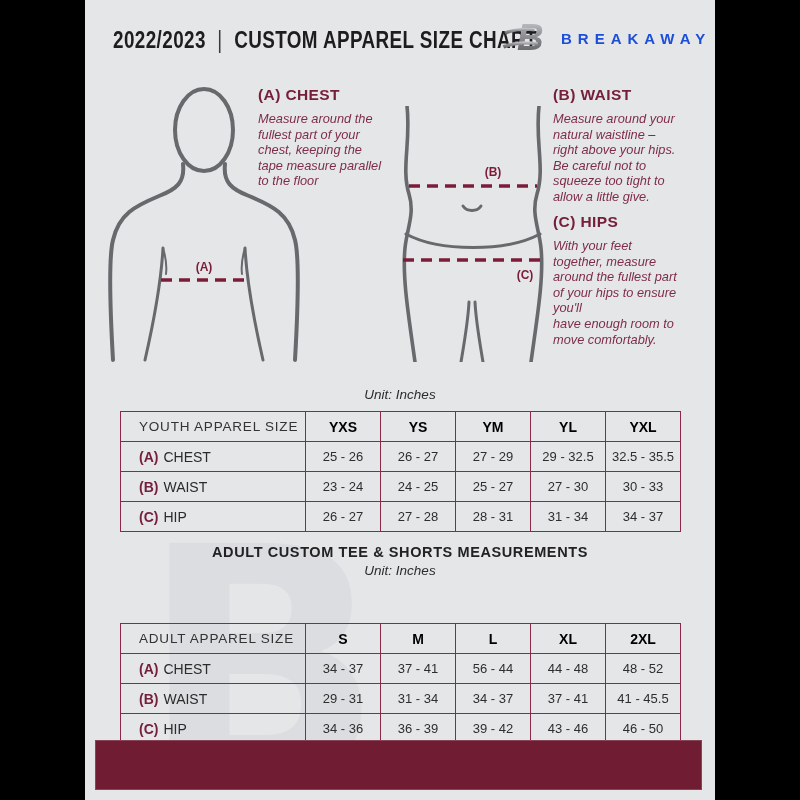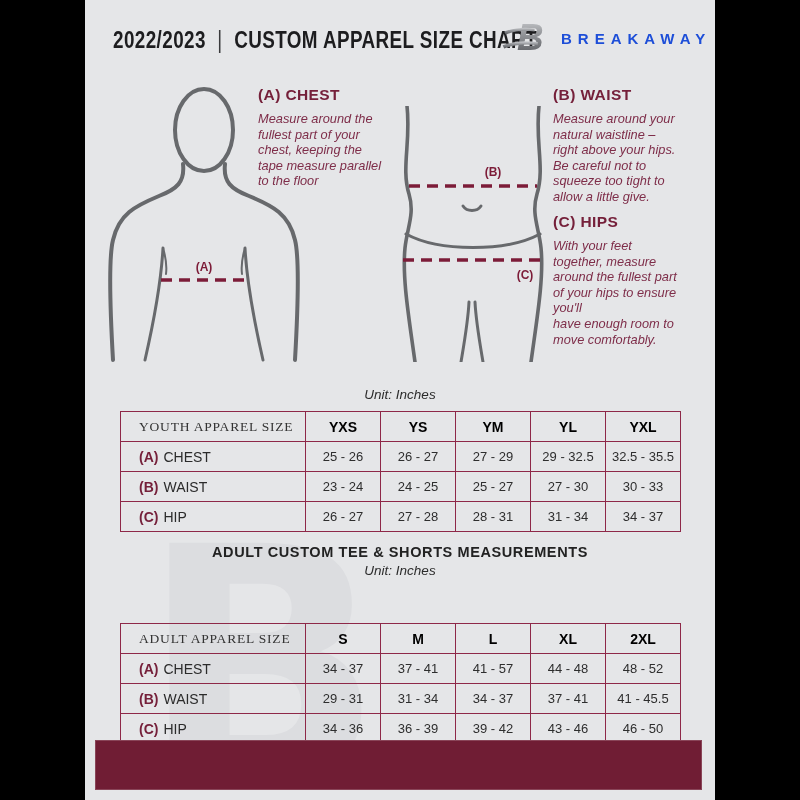--- a/index.html
+++ b/index.html
@@ -75,21 +75,21 @@
     border-collapse:collapse;table-layout:fixed;
   }
   .size-table td,.size-table th{
     border:1.6px solid var(--border);height:30px;
     font-size:13px;color:#2e2e2e;text-align:center;vertical-align:middle;
     background:transparent;
   }
   .size-table th{font-size:14px;font-weight:700;color:#000000;}
   .size-table .lbl-col{
     text-align:left;padding-left:18px;font-weight:400;
-    letter-spacing:0.8px;font-size:13.5px;color:#333;font-family:Liberation Serif, serif;
+    letter-spacing:0.8px;font-size:13.5px;color:#333;
   }
   .size-table td.row-label{
     text-align:left;padding-left:18px;font-size:14px;color:#2b2b2b;
   }
   .row-marker{color:var(--maroon);font-weight:700;margin-right:5px;}
   
   .footer-bar{
     position:absolute;left:10px;top:740px;width:607px;height:50px;
     background:var(--footer);z-index:3;
     box-shadow:inset 0 0 0 1px rgba(255,255,255,0.18);
@@ -250,21 +250,21 @@
         <th>S</th>
         <th>M</th>
         <th>L</th>
         <th>XL</th>
         <th>2XL</th>
       </tr>
       <tr>
         <td class="row-label"><span class="row-marker">(A)</span><span>CHEST</span></td>
         <td>34 - 37</td>
         <td>37 - 41</td>
-        <td>41 - 57</td>
+        <td>56 - 44</td>
         <td>44 - 48</td>
         <td>48 - 52</td>
       </tr>
       <tr>
         <td class="row-label"><span class="row-marker">(B)</span><span>WAIST</span></td>
         <td>29 - 31</td>
         <td>31 - 34</td>
         <td>34 - 37</td>
         <td>37 - 41</td>
         <td>41 - 45.5</td>

